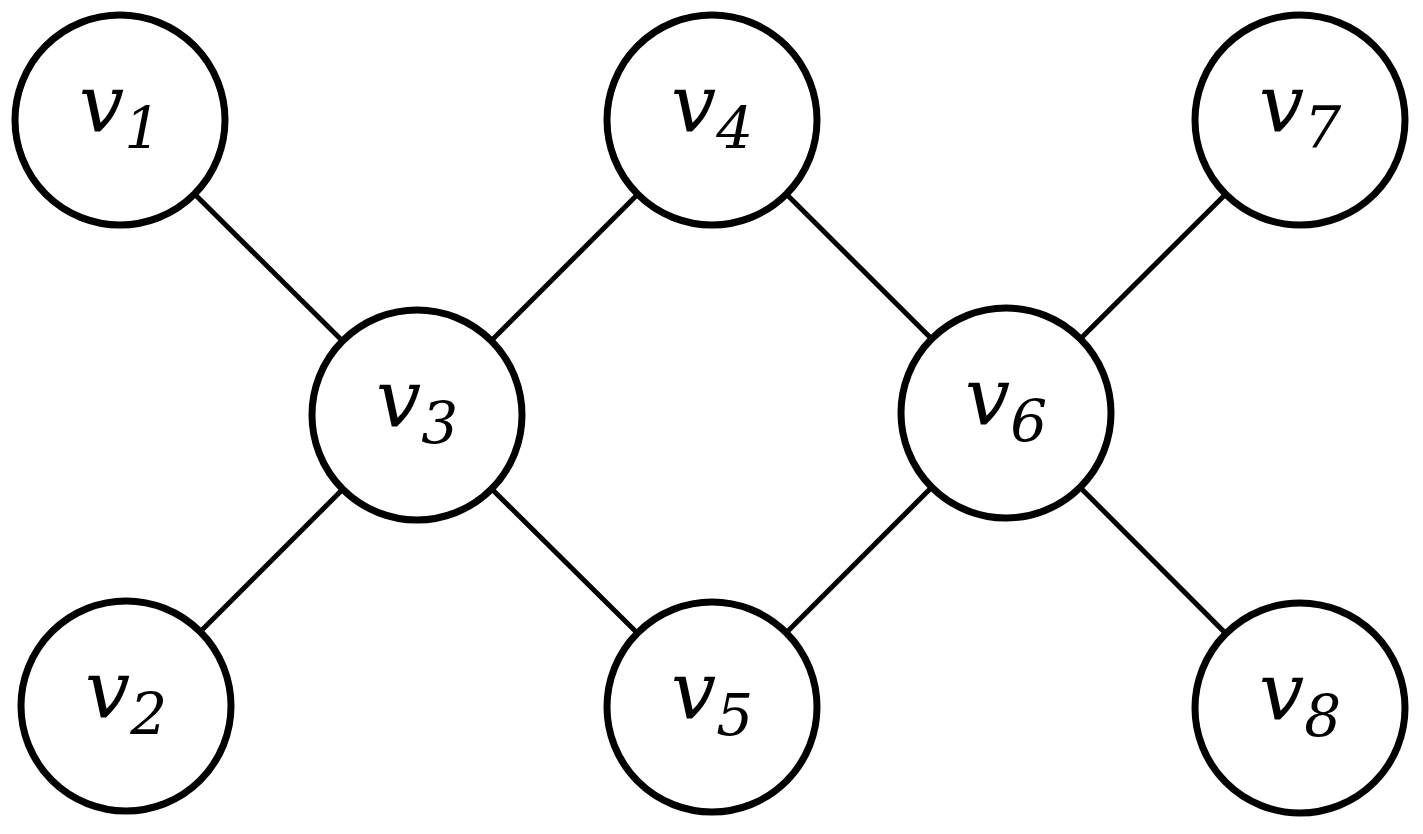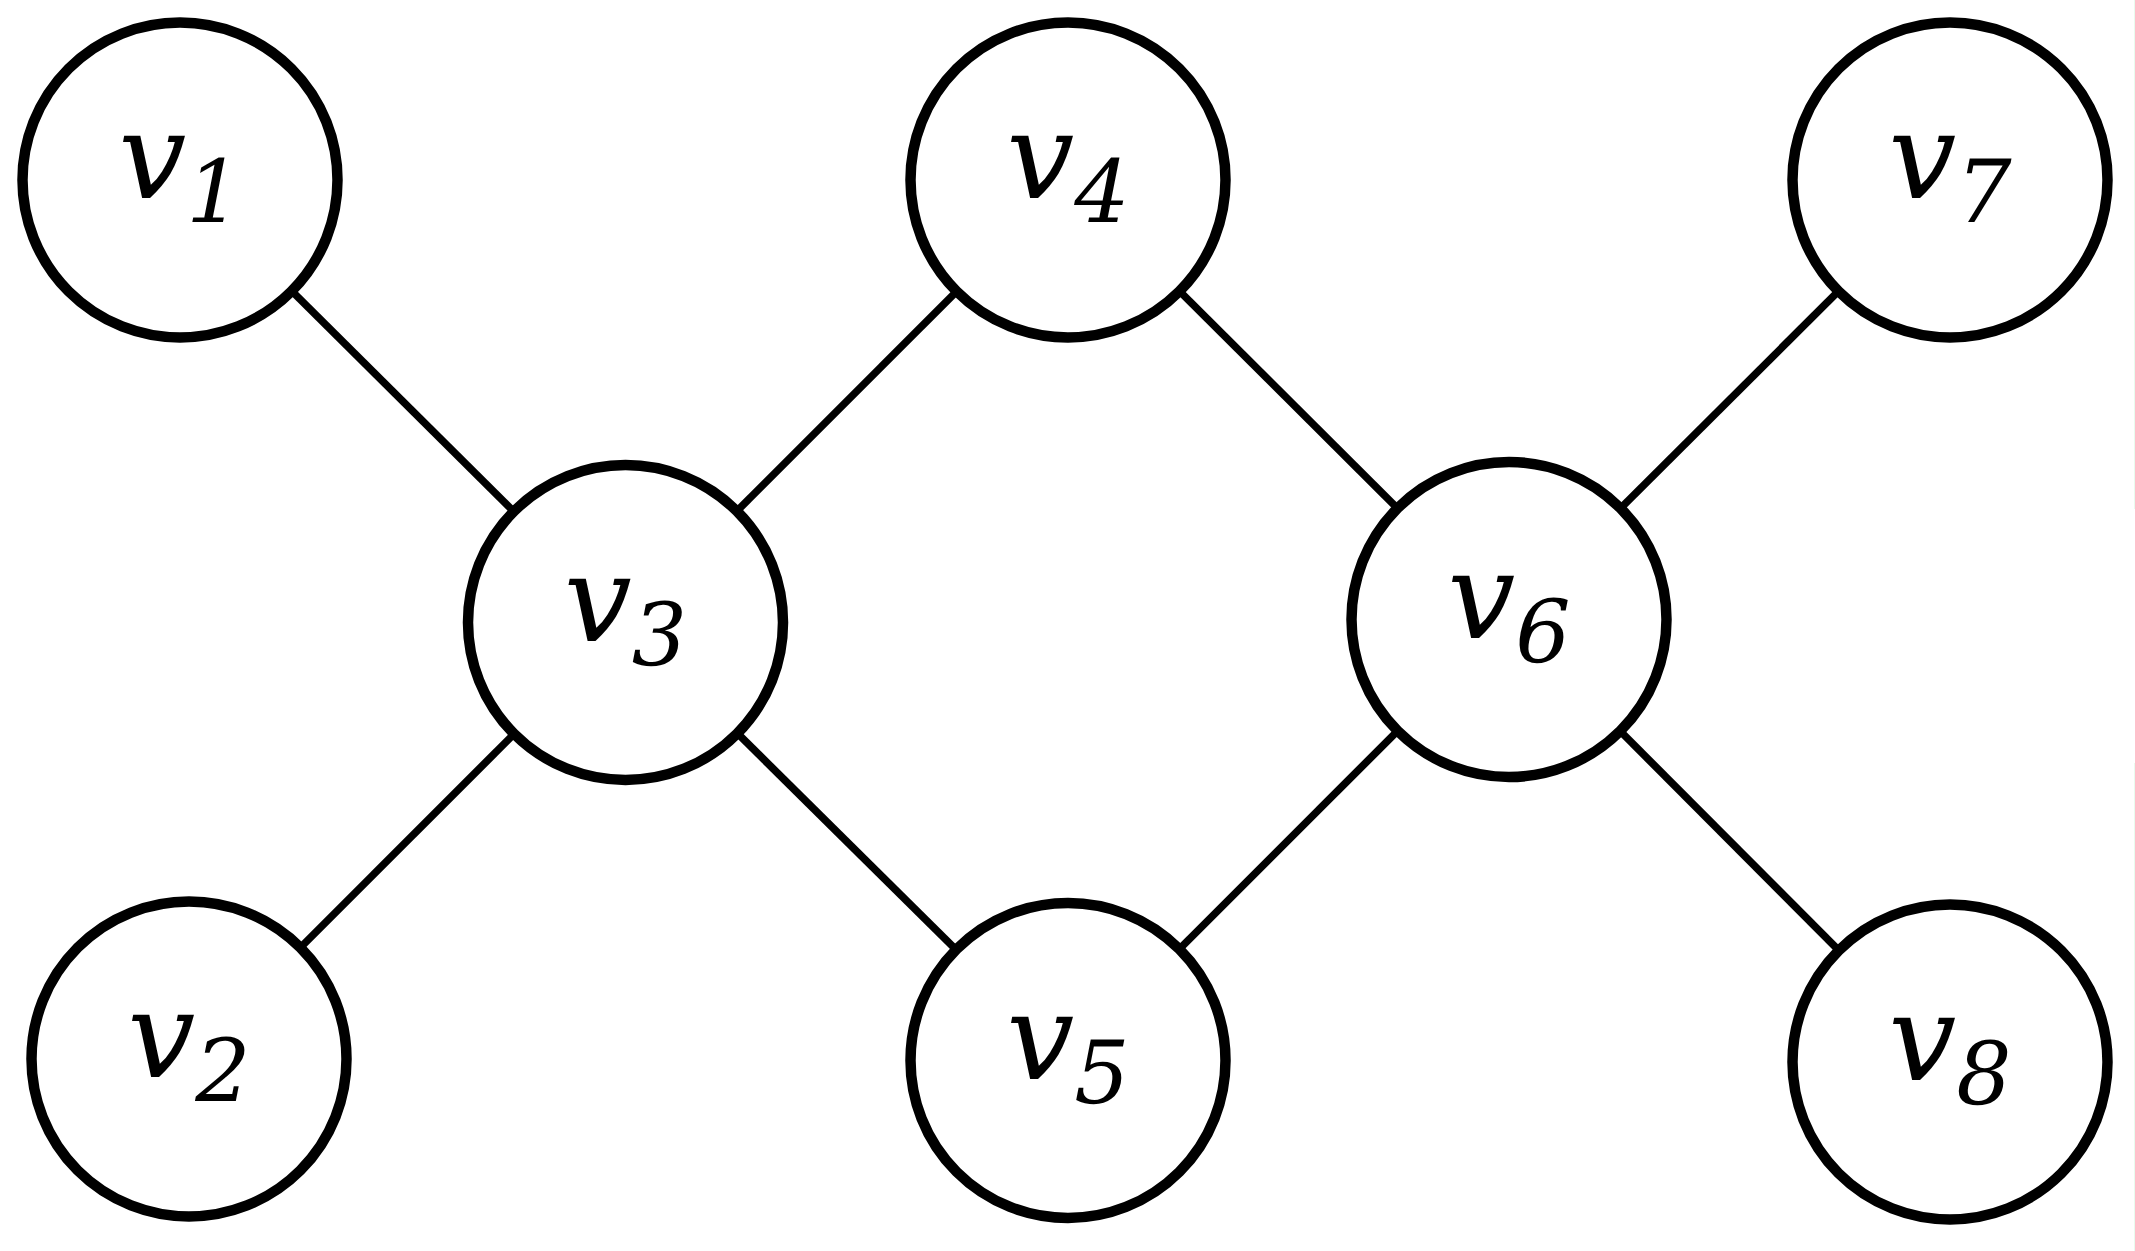--- a/index.html
+++ b/index.html
@@ -8,21 +8,21 @@
     background: #ffffff;
     width: 1423px;
     height: 834px;
     overflow: hidden;
     font-family: "DejaVu Serif", serif;
   }
   #canvas-wrap {
     position: relative;
     width: 1423px;
     height: 834px;
-    background: #86efac;
+    background: #fdba74;
   }
   svg text {
     font-family: "DejaVu Serif", serif;
     font-style: italic;
     fill: #000000;
     user-select: none;
   }
 </style>
 </head>
 <body>

